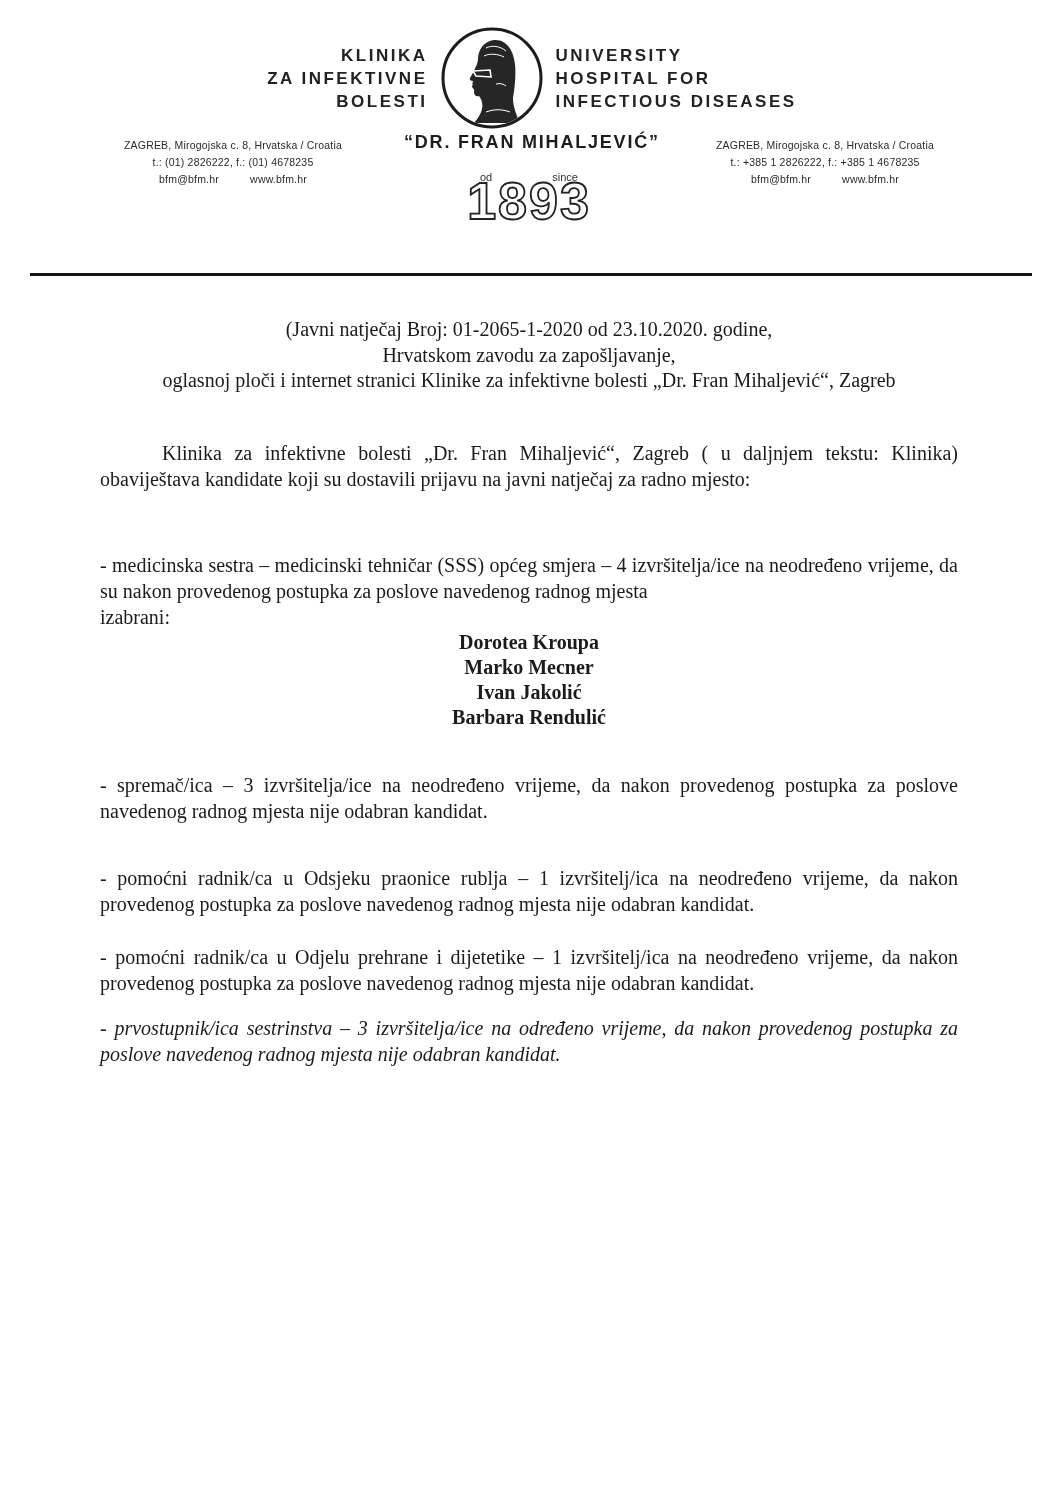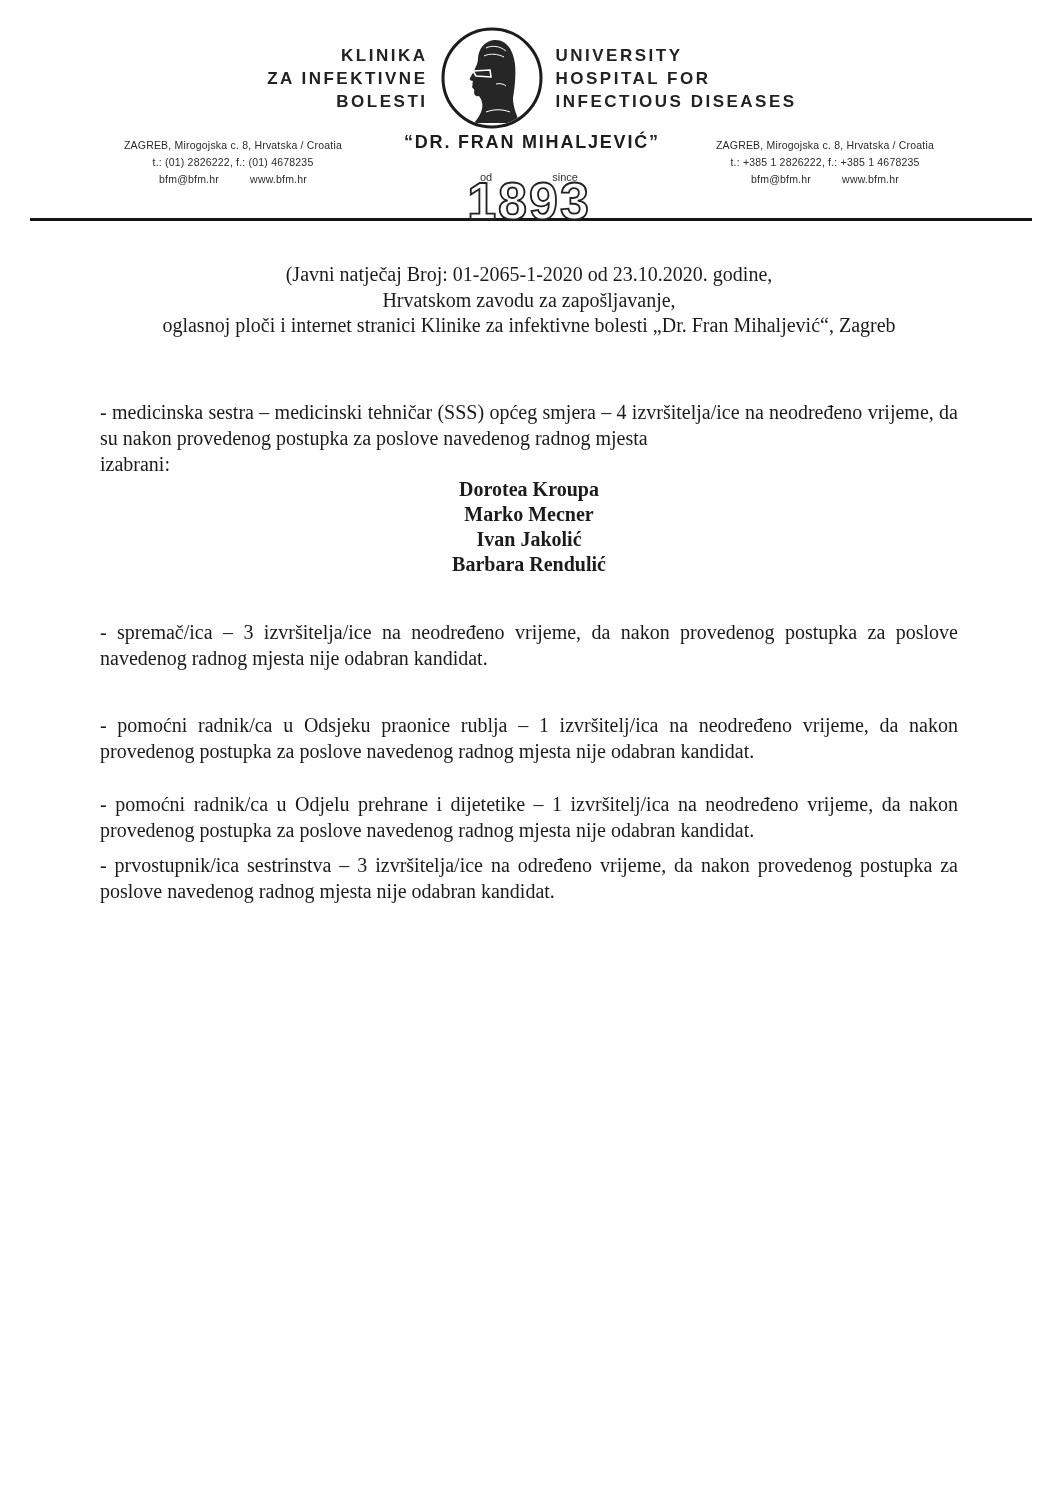--- a/index.html
+++ b/index.html
@@ -9,21 +9,21 @@
     width: 1058px;
     height: 1497px;
     margin: 0 auto;
     background: #ffffff;
     color: #1b1b1b;
     overflow: hidden;
     font-family: "Liberation Serif", serif;
   }
 
   
-  .letterhead { height: 218px; }
+  .letterhead { height: 273px; }
   .lh-top {
     display: flex;
     justify-content: center;
     align-items: center;
     gap: 12px;
     padding-top: 26px;
   }
   .org {
     font-family: "Liberation Sans", sans-serif;
     font-weight: bold;
@@ -104,21 +104,21 @@
     text-align: justify;
     text-indent: 62px;
   }
   .job-item p.jtext { text-align: justify; }
   .job-item .names { text-align: center; font-weight: bold; line-height: 25px; }
   .i1 { margin-top: 71px; }
   .i2 { margin-top: 60px; }
   .i3 { margin-top: 42px; }
   .i4 { margin-top: 41px; }
   .i5 { margin-top: 27px; }
-  .i6 { margin-top: 9px; }
+  .i6 { margin-top: 19px; font-style: italic; }
 </style>
 </head>
 <body>
 
 <div class="page">
 
   <header class="letterhead">
     <div class="lh-top">
       <div class="org org-left">
         <div>KLINIKA</div>
@@ -178,20 +178,21 @@
   <div class="rule"></div>
 
   <main class="doc">
 
     <div class="reference">
       <div>(Javni natječaj Broj: 01-2065-1-2020 od 23.10.2020. godine,</div>
       <div>Hrvatskom zavodu za zapošljavanje,</div>
       <div>oglasnoj ploči i internet stranici Klinike za infektivne bolesti „Dr. Fran Mihaljević“, Zagreb</div>
     </div>
 
+    <p class="intro">Klinika za infektivne bolesti „Dr. Fran Mihaljević“, Zagreb ( u daljnjem tekstu: Klinika) obaviještava kandidate koji su dostavili prijavu na javni natječaj za radno mjesto:</p>
 
 
     <section class="job-item i2">
       <p class="jtext">- medicinska sestra – medicinski tehničar (SSS) općeg smjera – 4 izvršitelja/ice na neodređeno vrijeme, da su nakon provedenog postupka za poslove navedenog radnog mjesta</p>
       <p class="jlabel">izabrani:</p>
       <div class="names">
         <p>Dorotea Kroupa</p>
         <p>Marko Mecner</p>
         <p>Ivan Jakolić</p>
         <p>Barbara Rendulić</p>

